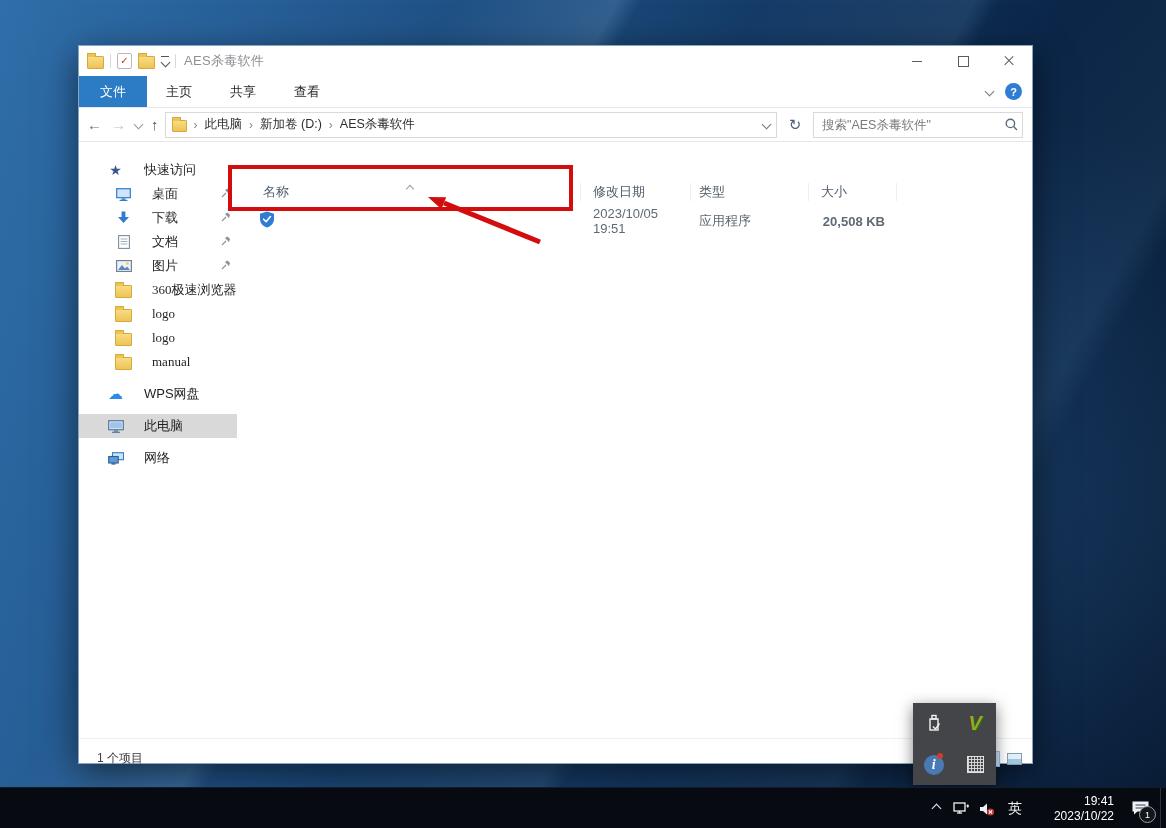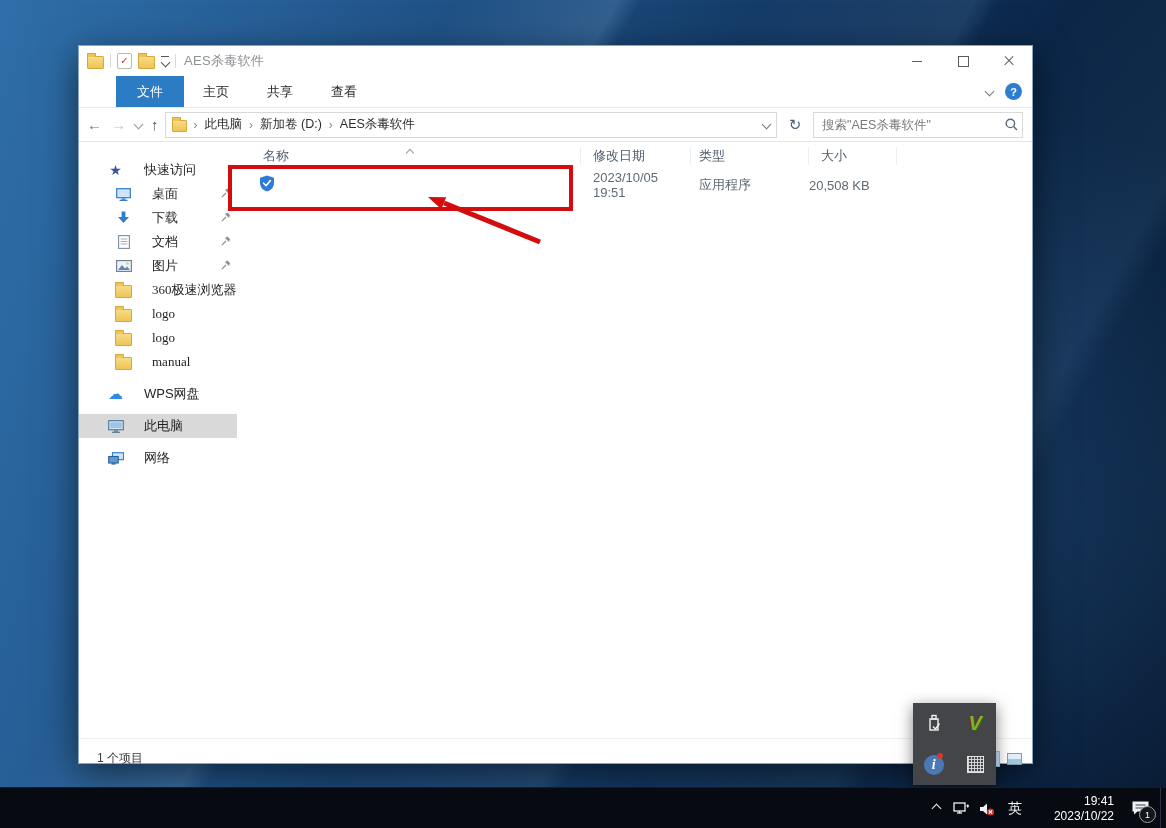--- a/index.html
+++ b/index.html
@@ -45,21 +45,21 @@
   .win-controls{margin-left:auto;display:flex;height:100%;}
   .wc{width:46px;height:100%;display:flex;align-items:center;justify-content:center;color:#5c5c5c;}
   .ic-min{width:10px;height:1px;background:#5c5c5c;display:inline-block;}
   .ic-max{width:9px;height:9px;border:1px solid #5c5c5c;display:inline-block;}
   .ic-close{position:relative;width:12px;height:12px;display:inline-block;}
   .ic-close::before,.ic-close::after{content:"";position:absolute;left:0;top:5px;width:12px;height:1.3px;background:#5c5c5c;}
   .ic-close::before{transform:rotate(45deg);} .ic-close::after{transform:rotate(-45deg);}
   
   .tabsrow{height:31px;display:flex;align-items:stretch;border-bottom:1px solid #e5e9ee;position:relative;}
   .tab{display:flex;align-items:center;padding:0 19px;font-size:13px;color:#2b2b2b;}
-  .tab.file{background:#2b7cc5;color:#fff;padding:0 21px;margin-left:37px;}
+  .tab.file{background:#2b7cc5;color:#fff;padding:0 21px;}
   .ribbon-right{margin-left:auto;display:flex;align-items:center;gap:12px;padding-right:10px;color:#777;}
   .help-circle{width:17px;height:17px;border-radius:50%;background:#2d7dd2;color:#fff;font-size:11px;font-weight:bold;display:flex;align-items:center;justify-content:center;}
   
   .addrrow{height:33px;display:flex;align-items:center;padding:0 9px 0 8px;border-bottom:1px solid #e6e6e6;gap:6px;}
   .navbtns{display:flex;align-items:center;gap:9px;color:#58738f;font-size:15px;}
   .nav-fwd{color:#c3c3c3;}
   .nav-chev{color:#9a9a9a;}
   .nav-up{color:#4d5b66;}
   .addrbox{flex:1;height:26px;border:1px solid #d9d9d9;background:#fff;display:flex;align-items:center;padding:0 6px;gap:7px;font-size:12.5px;color:#2e2e2e;box-sizing:border-box;}
   .crumb-sep{color:#8a8a8a;font-size:12px;}
@@ -75,34 +75,34 @@
   .side-item{height:24px;display:flex;align-items:center;padding-left:28px;font-size:13px;color:#1f1f1f;white-space:nowrap;}
   .side-item.indent{padding-left:36px;font-family:Liberation Serif, serif;}
   .side-item.grp{margin-top:8px;}
   .side-item.selected{background:#d9d9d9;}
   .side-ico{width:17px;height:16px;margin-right:8px;display:flex;align-items:center;justify-content:center;flex-shrink:0;}
   .side-label{overflow:hidden;text-overflow:clip;max-width:96px;margin-left:12px;}
   .pin{margin-left:auto;margin-right:6px;flex-shrink:0;}
   .star{color:#3a5a8c;font-size:14px;}
   .cloud{color:#2e8ae6;font-size:15px;}
   
-  .filelist{flex:1;position:relative;font-size:13px;}
+  .filelist{flex:1;position:relative;font-size:13px;margin-top:36px;}
   .lheader{display:grid;grid-template-columns:344px 110px 118px 88px;height:28px;align-items:center;color:#4e5c6b;position:relative;}
   .hcell{height:18px;line-height:18px;border-right:1px solid #eceff2;}
   .hname{padding-left:26px;}
   .hmod{padding-left:12px;}
   .htype{padding-left:8px;}
   .hsize{padding-left:12px;}
   .sortcaret{position:absolute;left:170px;top:2px;color:#9a9a9a;}
   .sortcaret .chev{transform:rotate(-135deg);width:5px;height:5px;border-width:1.2px;}
   .frow{display:grid;grid-template-columns:344px 110px 118px 88px;height:30px;align-items:center;}
   .fname{display:flex;align-items:center;padding-left:22px;color:#1b1b1b;gap:7px;}
   .fmod,.ftype{color:#5f6a75;padding-left:12px;}
   .ftype{padding-left:8px;}
-  .fsize{color:#5f6a75;padding-right:12px;}
+  .fsize{color:#5f6a75;text-align:right;padding-right:12px;font-weight:bold;}
   
   .statusbar{height:29px;display:flex;align-items:flex-end;padding:0 8px 0 18px;font-size:12px;color:#3f3f3f;border-top:1px solid #f0f0f0;box-sizing:border-box;}
   .viewtoggles{margin-left:auto;display:flex;gap:4px;}
   .vt{width:20px;height:16px;display:flex;align-items:center;justify-content:center;box-sizing:border-box;}
   .vt.sel{background:#cfe8ff;border:1px solid #90c8f0;}
   .vt-lines{width:10px;height:9px;background:repeating-linear-gradient(#5a87b0 0 1.5px,transparent 1.5px 3.5px);}
   .vt-pic{width:13px;height:10px;border:1px solid #8a9aa8;background:linear-gradient(#dff0fa 55%,#9fc7e0 55%);}
   
   .red-rect{position:absolute;left:228px;top:165px;width:345px;height:46px;border:4px solid #d30d0d;z-index:50;box-sizing:border-box;}
   .arrow-svg{position:absolute;inset:0;width:1166px;height:828px;pointer-events:none;z-index:55;}

